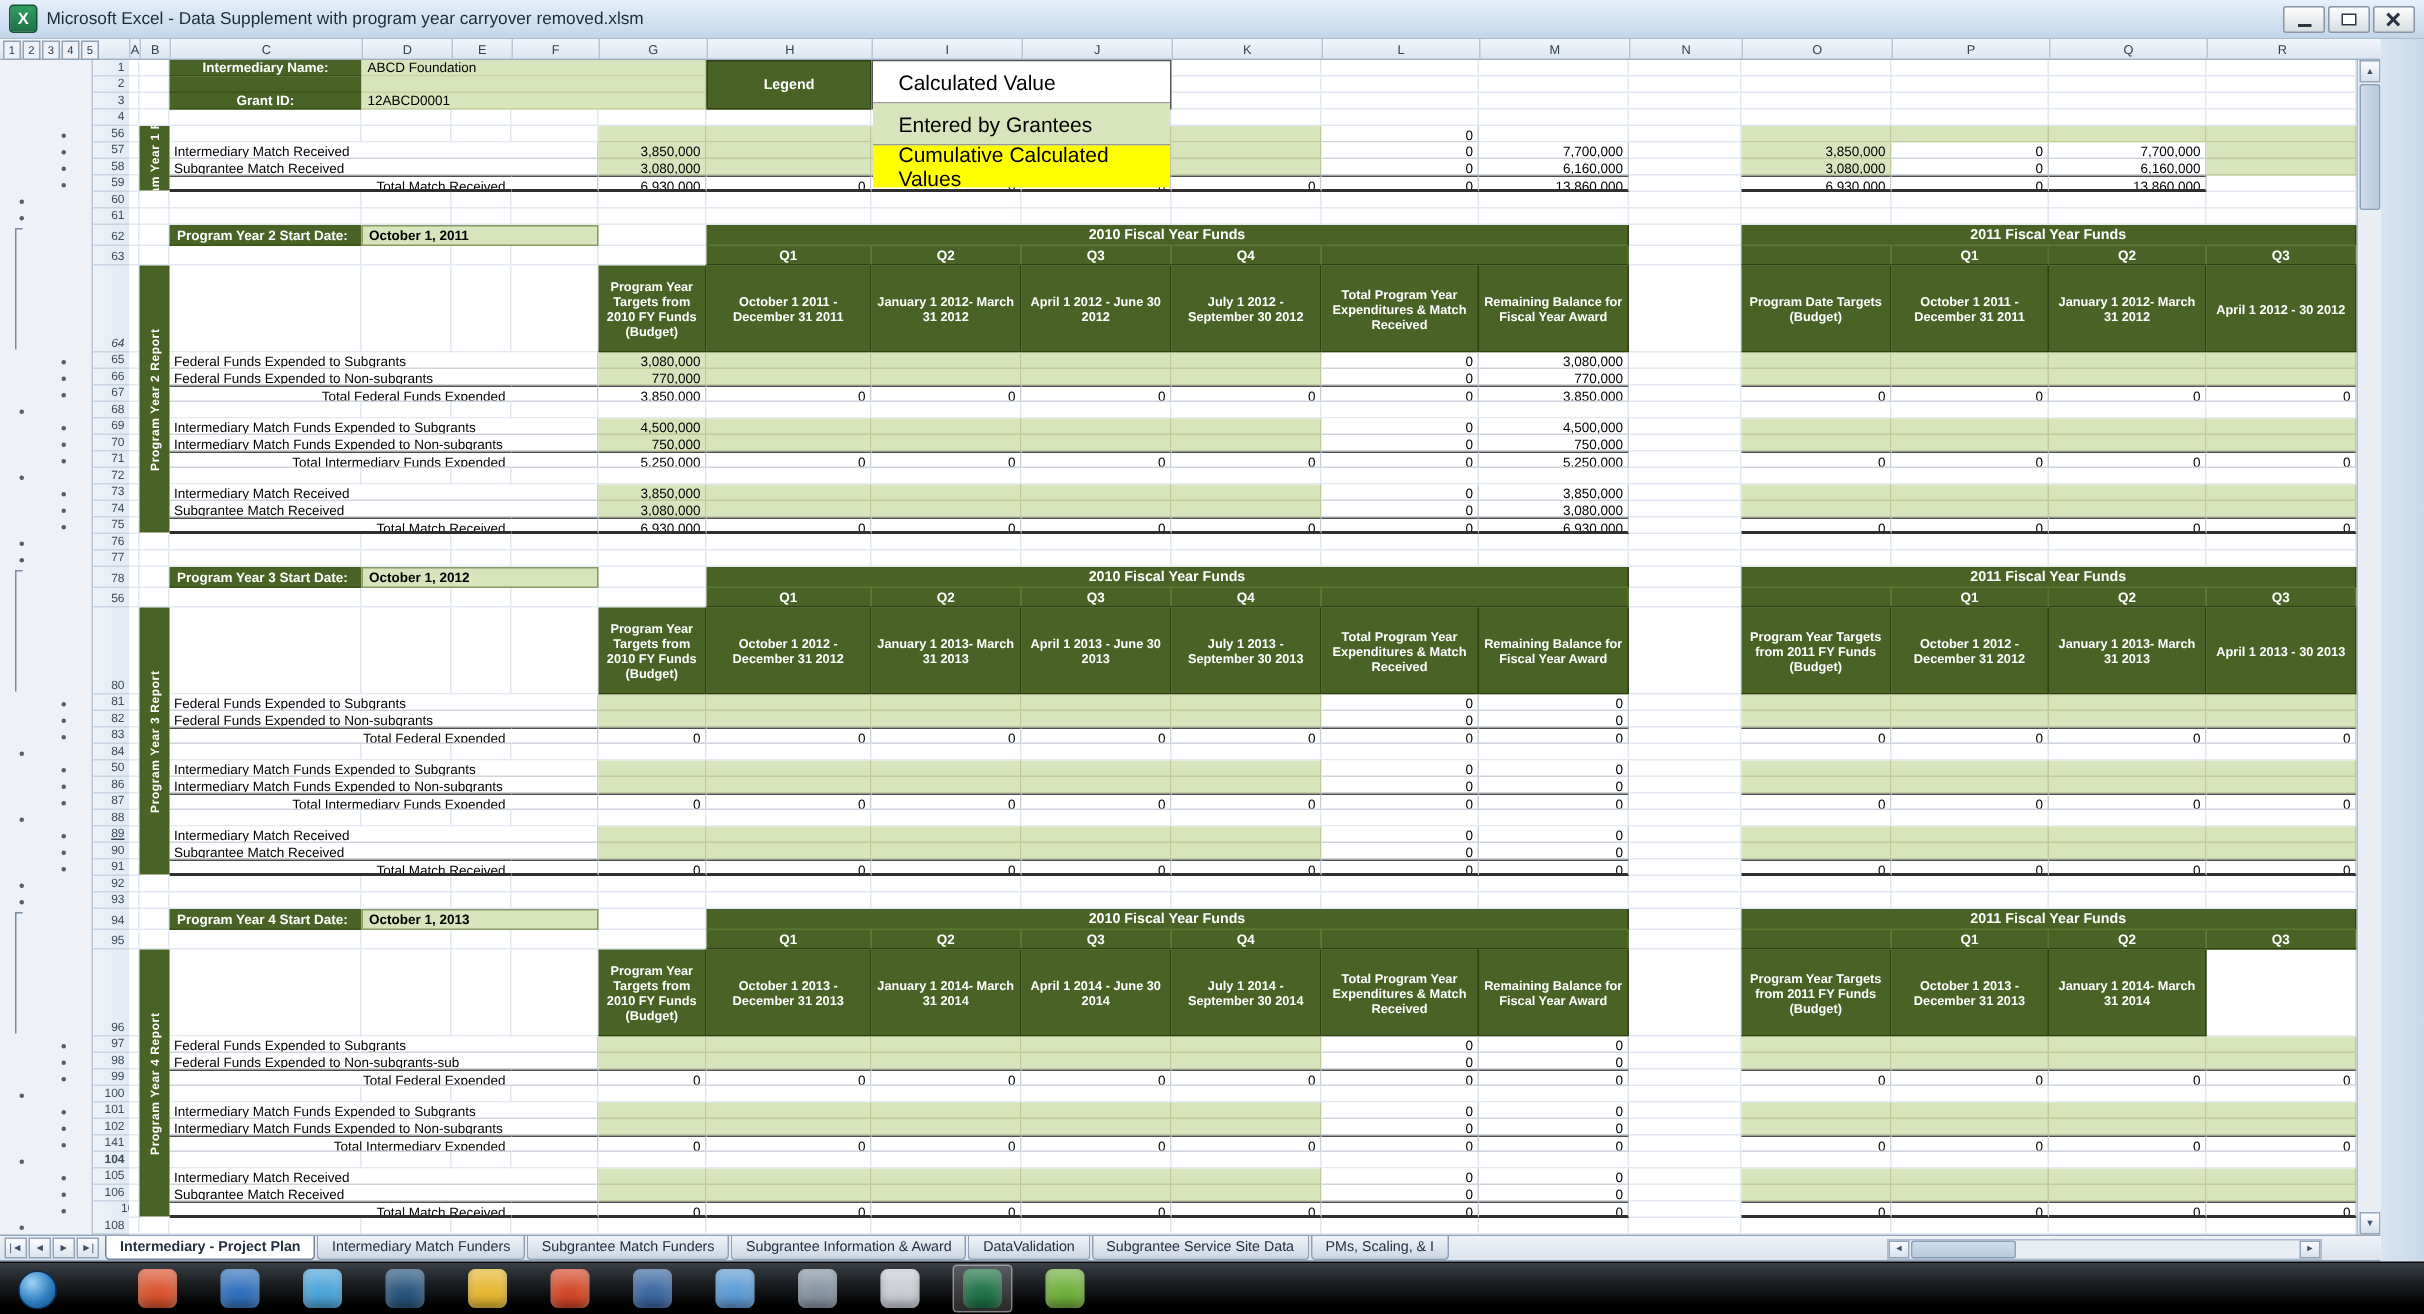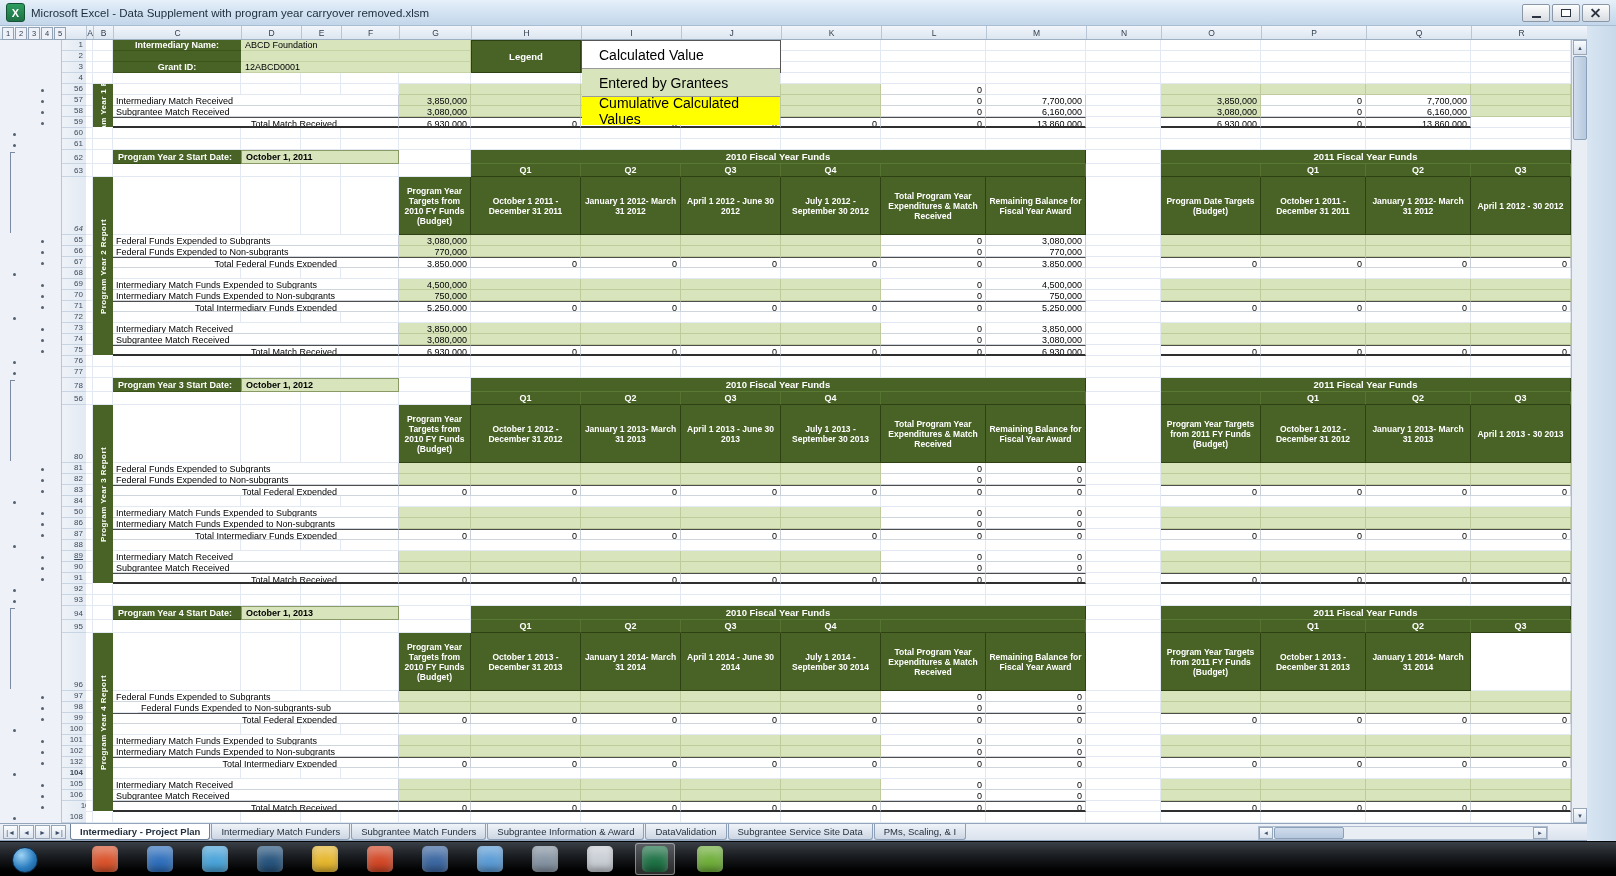--- a/index.html
+++ b/index.html
@@ -256,21 +256,21 @@
         <div class="rn" style="height: 11px;">93</div>
         <div class="rn" style="height: 14px;">94</div>
         <div class="rn" style="height: 13px;">95</div>
         <div class="rn" style="height: 58px;">96</div>
         <div class="rn" style="height: 11px;">97</div>
         <div class="rn" style="height: 11px;">98</div>
         <div class="rn" style="height: 11px;">99</div>
         <div class="rn" style="height: 11px;">100</div>
         <div class="rn" style="height: 11px;">101</div>
         <div class="rn" style="height: 11px;">102</div>
-        <div class="rn" style="height: 11px;">132</div>
+        <div class="rn" style="height: 11px;">141</div>
         <div class="rn" style="height: 11px; font-weight: bold;">104</div>
         <div class="rn" style="height: 11px;">105</div>
         <div class="rn" style="height: 11px;">106</div>
         <div class="rn" style="height: 11px; margin-left: 32px;">107</div>
         <div class="rn" style="height: 11px;">108</div>
       </div>
     <div id="grid">
         <div class="gline" style="left: 6px;"></div>
         <div class="gline" style="left: 26px;"></div>
         <div class="gline" style="left: 154px;"></div>
@@ -721,21 +721,21 @@
           <div class="cell lge" style="left: 595px; width: 100px; height: 11px;"></div>
           <div class="cell lge" style="left: 695px; width: 100px; height: 11px;"></div>
           <div class="cell num" style="left: 795px; width: 105px; height: 11px;">0</div>
           <div class="cell num" style="left: 900px; width: 100px; height: 11px;">0</div>
           <div class="cell lge" style="left: 1075px; width: 100px; height: 11px;"></div>
           <div class="cell lge" style="left: 1175px; width: 105px; height: 11px;"></div>
           <div class="cell lge" style="left: 1280px; width: 105px; height: 11px;"></div>
           <div class="cell lge" style="left: 1385px; width: 100px; height: 11px;"></div>
         </div>
         <div class="row" style="height: 11px;">
-          <div class="cell lbl" style="left: 27px; width: 286px; height: 11px; margin-left: 25px;">Federal Funds Expended to Non-subgrants-sub</div>
+          <div class="cell lbl" style="left: 27px; width: 286px; height: 11px;">Federal Funds Expended to Non-subgrants-sub</div>
           <div class="cell lge" style="left: 313px; width: 72px; height: 11px;"></div>
           <div class="cell lge" style="left: 385px; width: 110px; height: 11px;"></div>
           <div class="cell lge" style="left: 495px; width: 100px; height: 11px;"></div>
           <div class="cell lge" style="left: 595px; width: 100px; height: 11px;"></div>
           <div class="cell lge" style="left: 695px; width: 100px; height: 11px;"></div>
           <div class="cell num" style="left: 795px; width: 105px; height: 11px;">0</div>
           <div class="cell num" style="left: 900px; width: 100px; height: 11px;">0</div>
           <div class="cell lge" style="left: 1075px; width: 100px; height: 11px;"></div>
           <div class="cell lge" style="left: 1175px; width: 105px; height: 11px;"></div>
           <div class="cell lge" style="left: 1280px; width: 105px; height: 11px;"></div>

